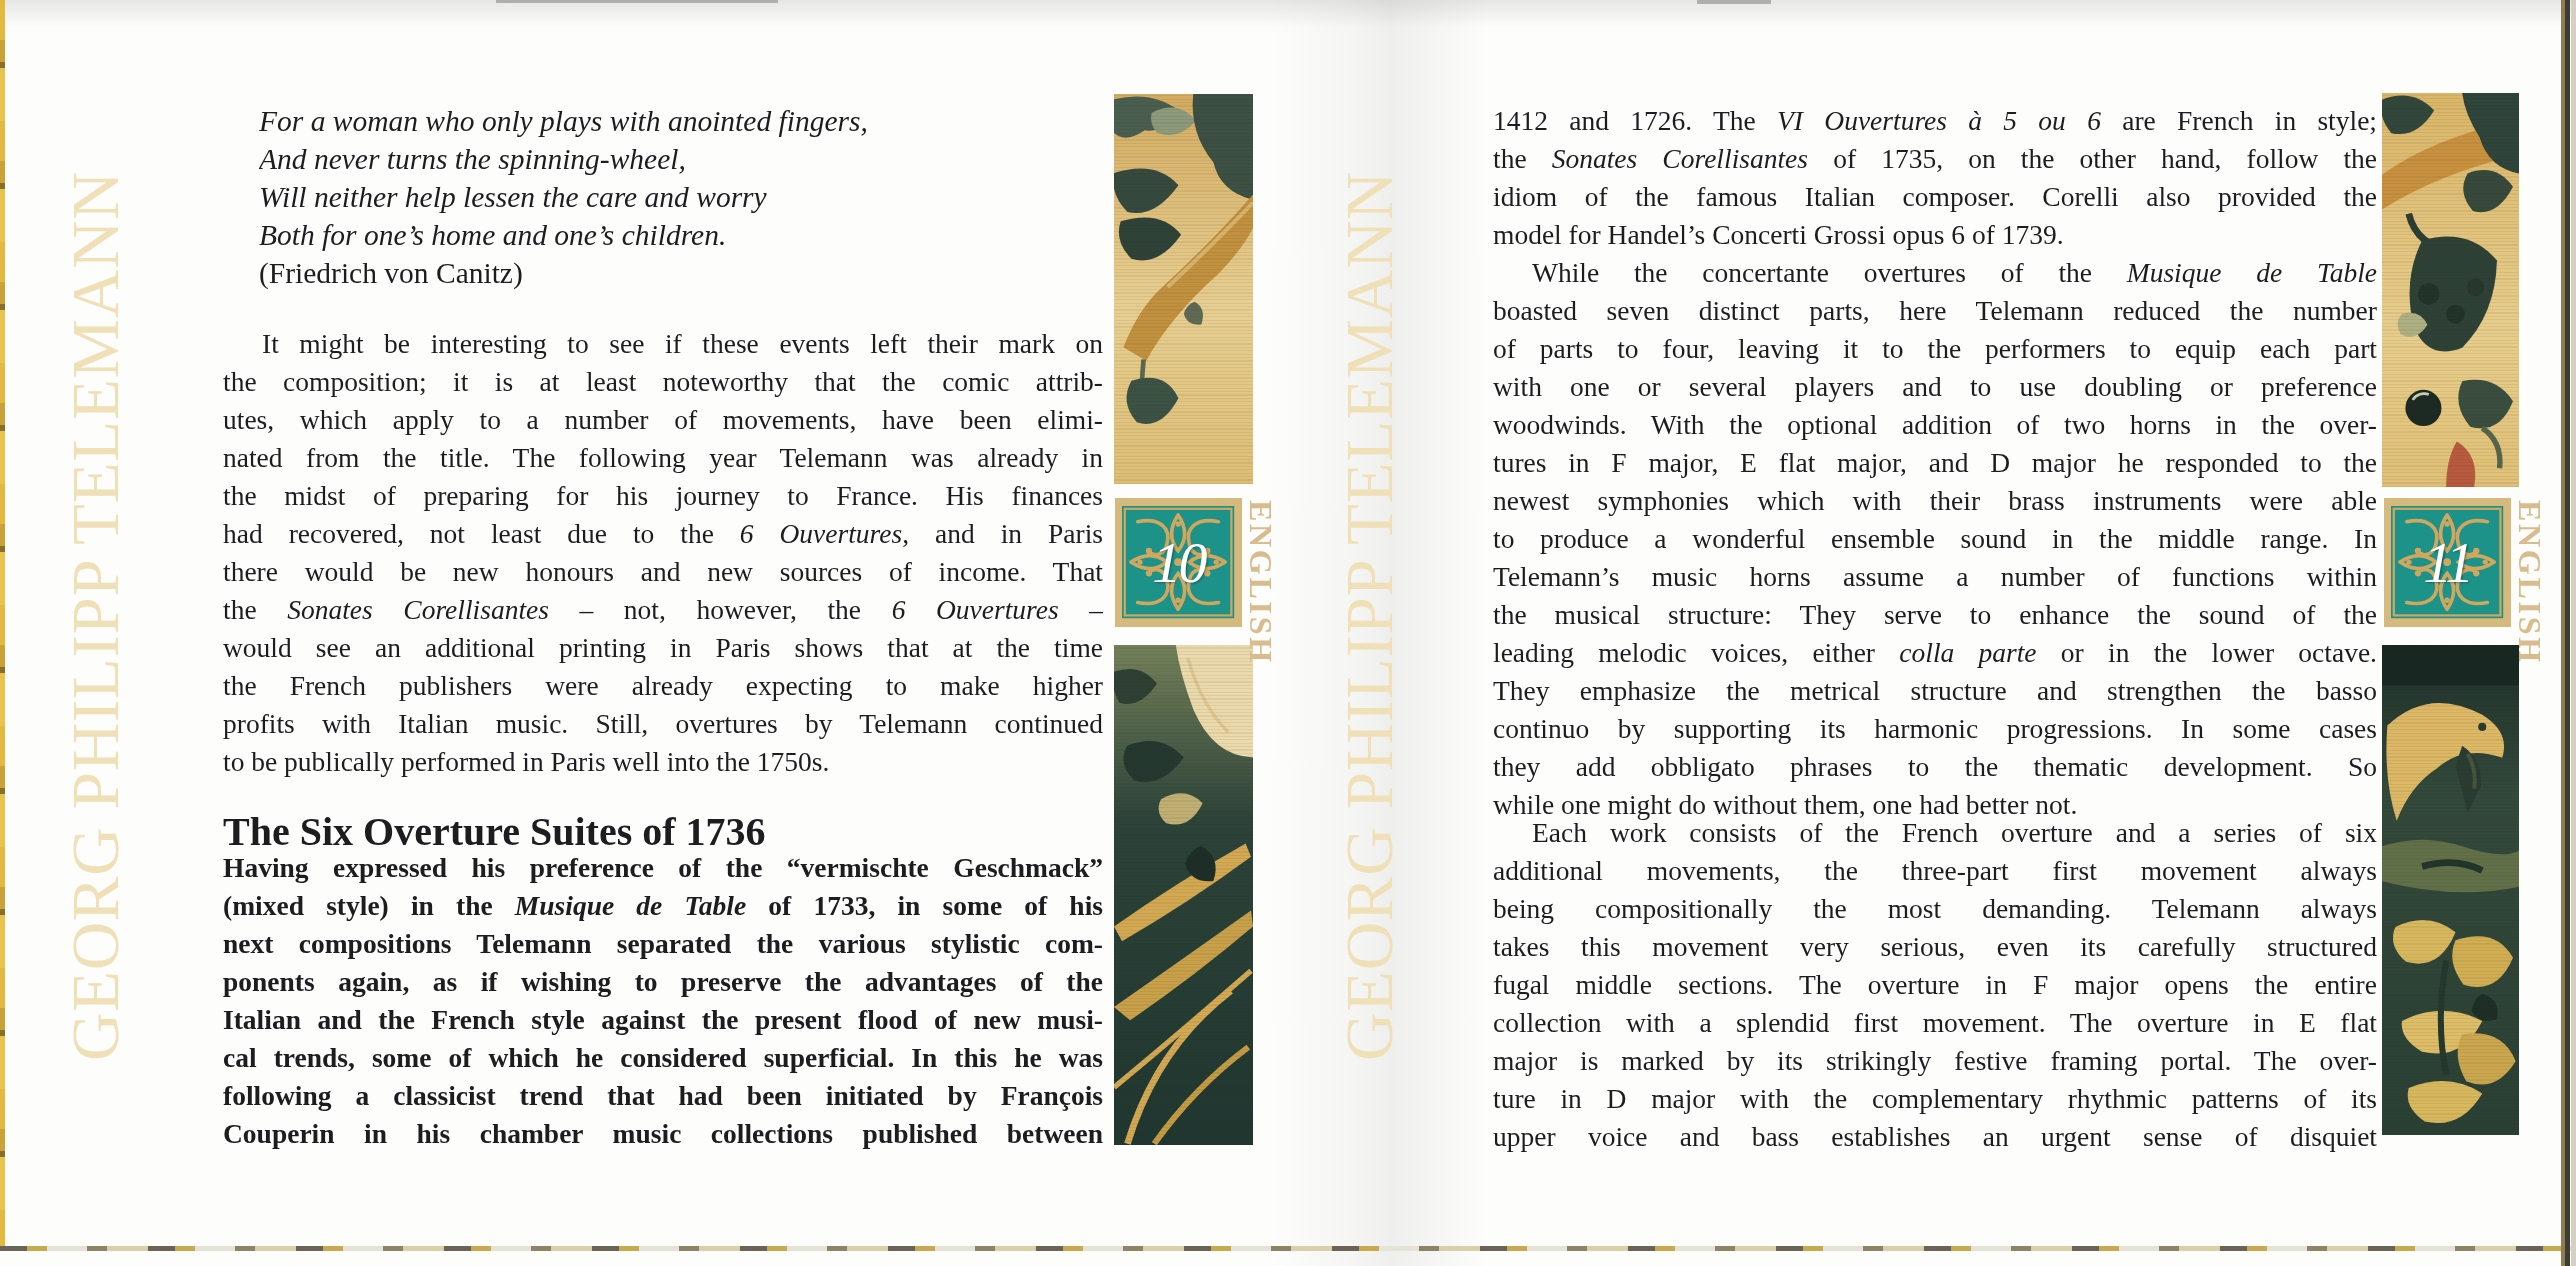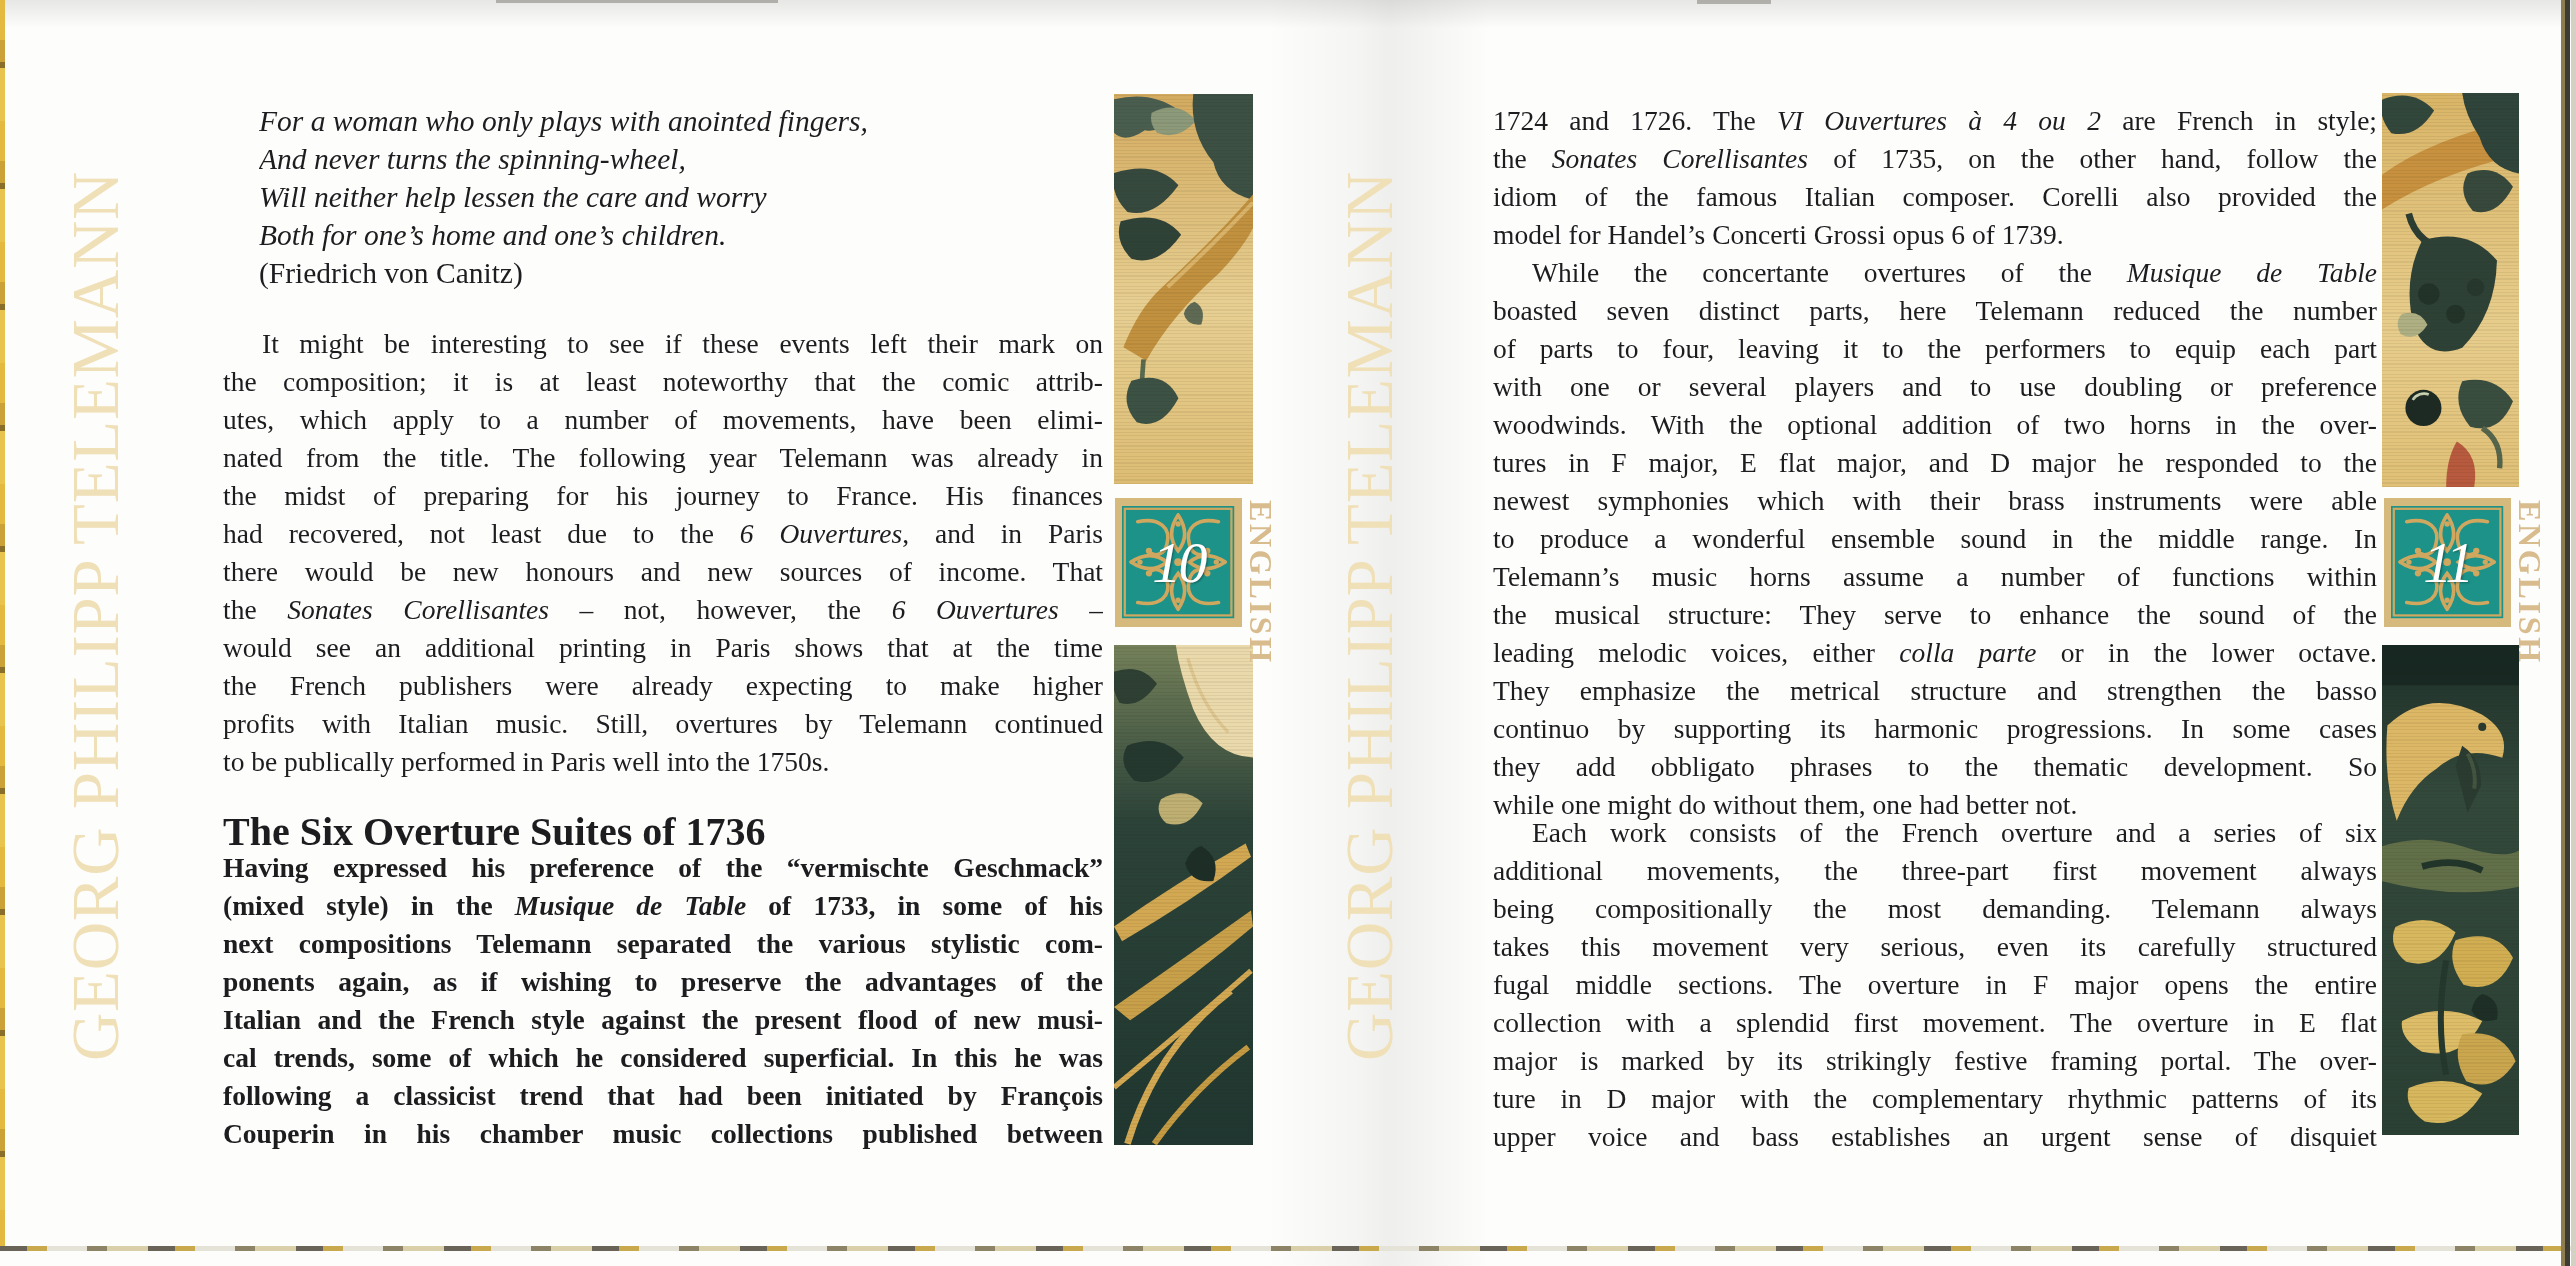--- a/index.html
+++ b/index.html
@@ -185,21 +185,21 @@
       </svg>
     </div>
 
     <div class="english english-left">ENGLISH</div>
   </div>
 
   <div>
     <div class="vtitle vtitle-right">GEORG PHILIPP TELEMANN</div>
 
     <div class="col" style="left:1493px;top:102px;width:884px;">
-        <div class="ln"><span>1724 and 1726. The </span><span class="it">VI Ouvertures à 4 ou 2</span><span> are French in style;</span></div>
+        <div class="ln"><span>1412 and 1726. The </span><span class="it">VI Ouvertures à 5 ou 6</span><span> are French in style;</span></div>
         <div class="ln"><span>the </span><span class="it">Sonates Corellisantes</span><span> of 1735, on the other hand, follow the</span></div>
         <div class="ln"><span>idiom of the famous Italian composer. Corelli also provided the</span></div>
         <div class="ln last"><span>model for Handel’s Concerti Grossi opus 6 of 1739.</span></div>
       </div>
     <div class="col" style="left:1493px;top:254px;width:884px;">
         <div class="ln ind"><span>While the concertante overtures of the </span><span class="it">Musique de Table</span></div>
         <div class="ln"><span>boasted seven distinct parts, here Telemann reduced the number</span></div>
         <div class="ln"><span>of parts to four, leaving it to the performers to equip each part</span></div>
         <div class="ln"><span>with one or several players and to use doubling or preference</span></div>
         <div class="ln"><span>woodwinds. With the optional addition of two horns in the over-</span></div>

